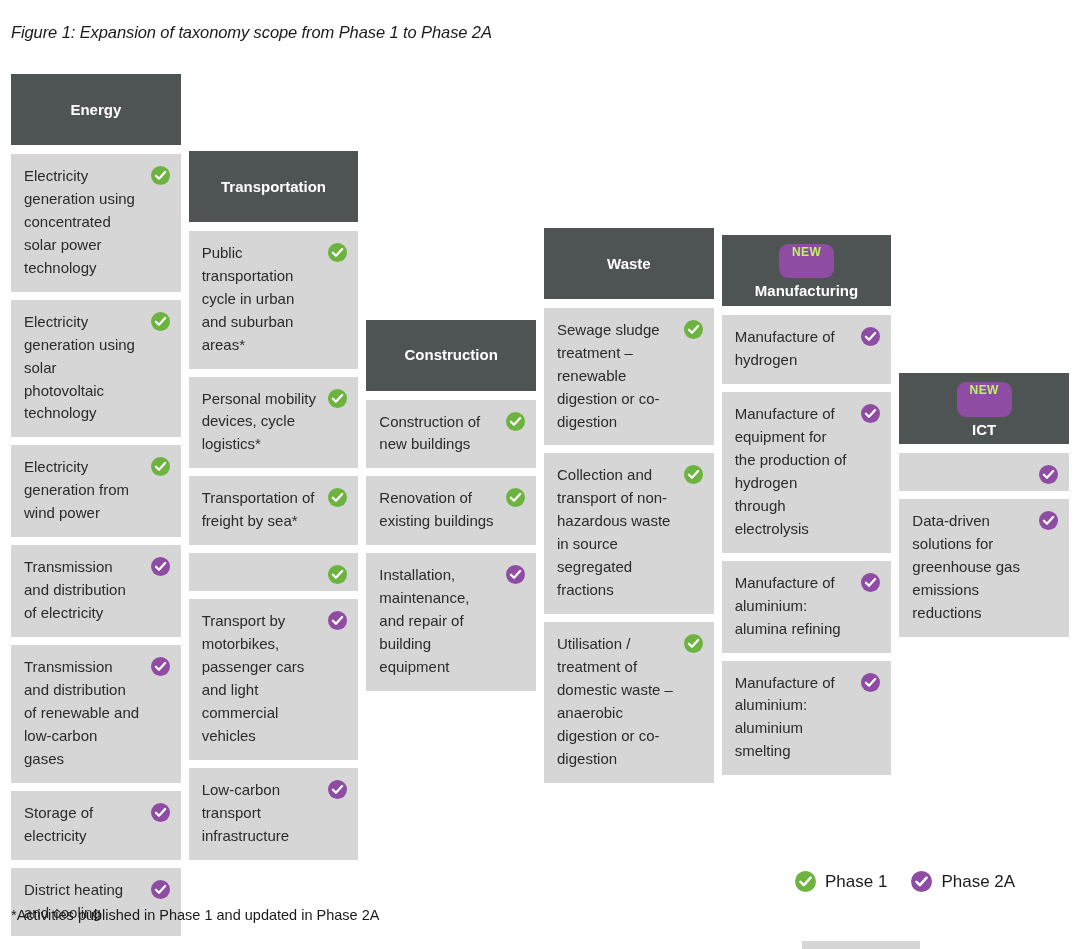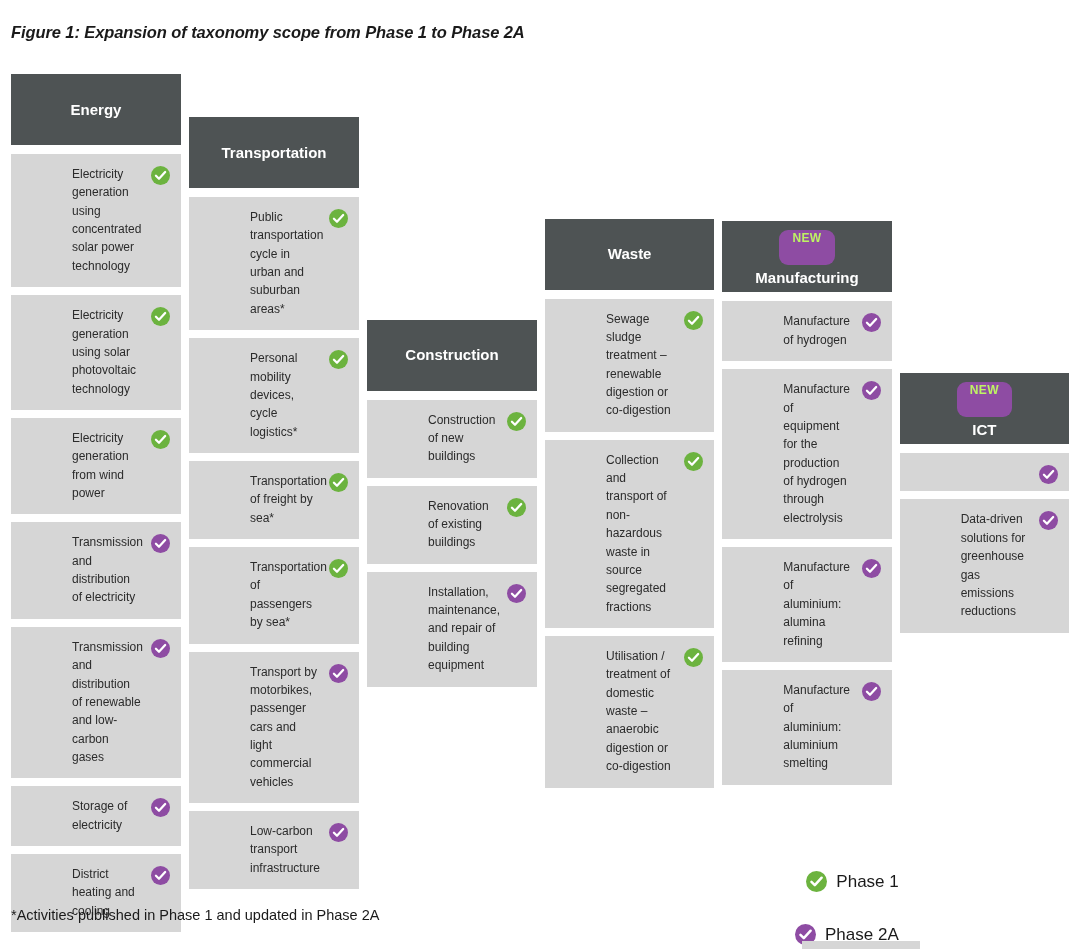--- a/index.html
+++ b/index.html
@@ -15,21 +15,21 @@
     overflow: hidden;
     position: relative;
   }
 
   .figure-title {
     position: absolute;
     left: 11px;
     top: 23px;
     font-size: 16.5px;
     font-style: italic;
-    font-weight: 700;
+    font-weight: 400;
     letter-spacing: -0.1px;
     color: #1a1a1a;
     white-space: nowrap;
   }
 
   .board {
     position: absolute;
     left: 11px;
     top: 74px;
     width: 1058px;
@@ -85,46 +85,44 @@
   }
 
   .card {
     background: #d6d6d6;
     position: relative;
     box-sizing: border-box;
     padding: 11px 40px 12px 13px;
     min-height: 38px;
   }
   .card-text {
-    font-size: 12px;
+    font-size: 15px;
     line-height: 1.53;
     color: #2b2b2b;
     white-space: pre-line;
-    margin-left: 48px;
   }
 
   .check {
     position: absolute;
     top: 12px;
     right: 11px;
     width: 19px;
     height: 19px;
     border-radius: 50%;
     display: block;
   }
   .check svg { display: block; }
 
   .legend {
     position: absolute;
     left: 795px;
     top: 871px;
     display: flex;
     align-items: flex-end;
-    gap: 32px;
-    flex-direction: column;
+    gap: 24px;
   }
   .legend-item {
     display: flex;
     align-items: center;
     gap: 9px;
   }
   .legend-swatch {
     width: 21px;
     height: 21px;
     border-radius: 50%;
@@ -254,21 +252,20 @@
         <div class="card">
           <div class="card-text">Transportation of freight by sea*</div>
           <span class="check">
             <svg width="19" height="19" viewBox="0 0 20 20">
               <circle cx="10" cy="10" r="10" fill="#6cb33f"></circle>
               <path d="M5.2 10.3 L8.4 13.4 L14.9 6.4" fill="none" stroke="#ffffff" stroke-width="2.4" stroke-linecap="round" stroke-linejoin="round"></path>
             </svg>
           </span>
         </div>
         <div class="card">
-          <div class="card-text">Transportation of passengers by sea*</div>
           <span class="check">
             <svg width="19" height="19" viewBox="0 0 20 20">
               <circle cx="10" cy="10" r="10" fill="#6cb33f"></circle>
               <path d="M5.2 10.3 L8.4 13.4 L14.9 6.4" fill="none" stroke="#ffffff" stroke-width="2.4" stroke-linecap="round" stroke-linejoin="round"></path>
             </svg>
           </span>
         </div>
         <div class="card">
           <div class="card-text">Transport by motorbikes, passenger cars and light commercial vehicles</div>
           <span class="check">

